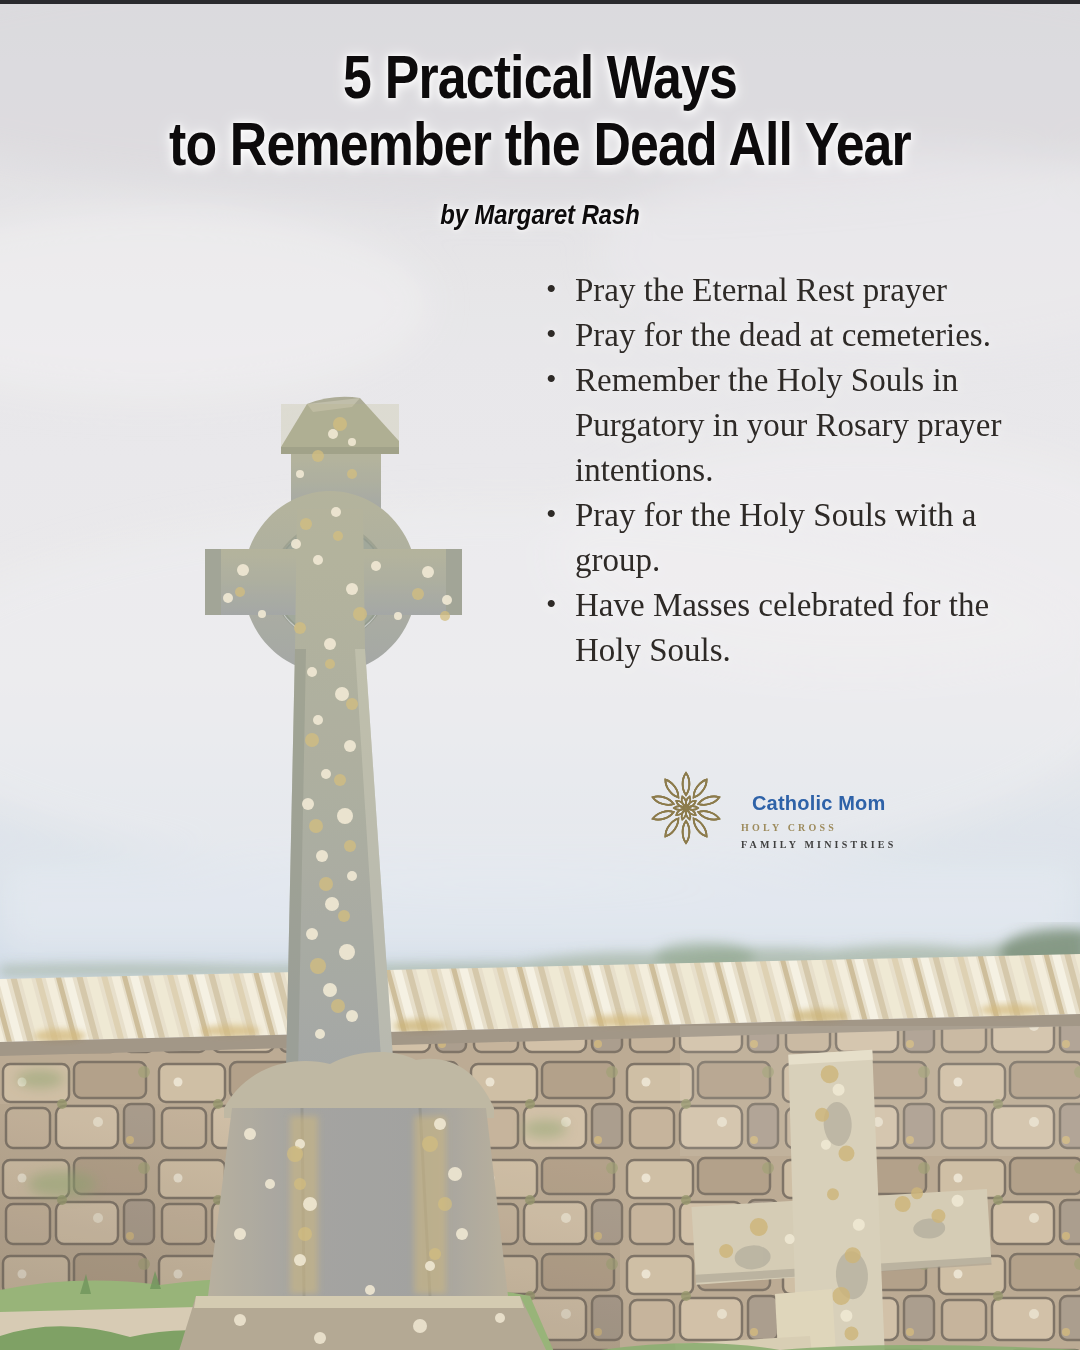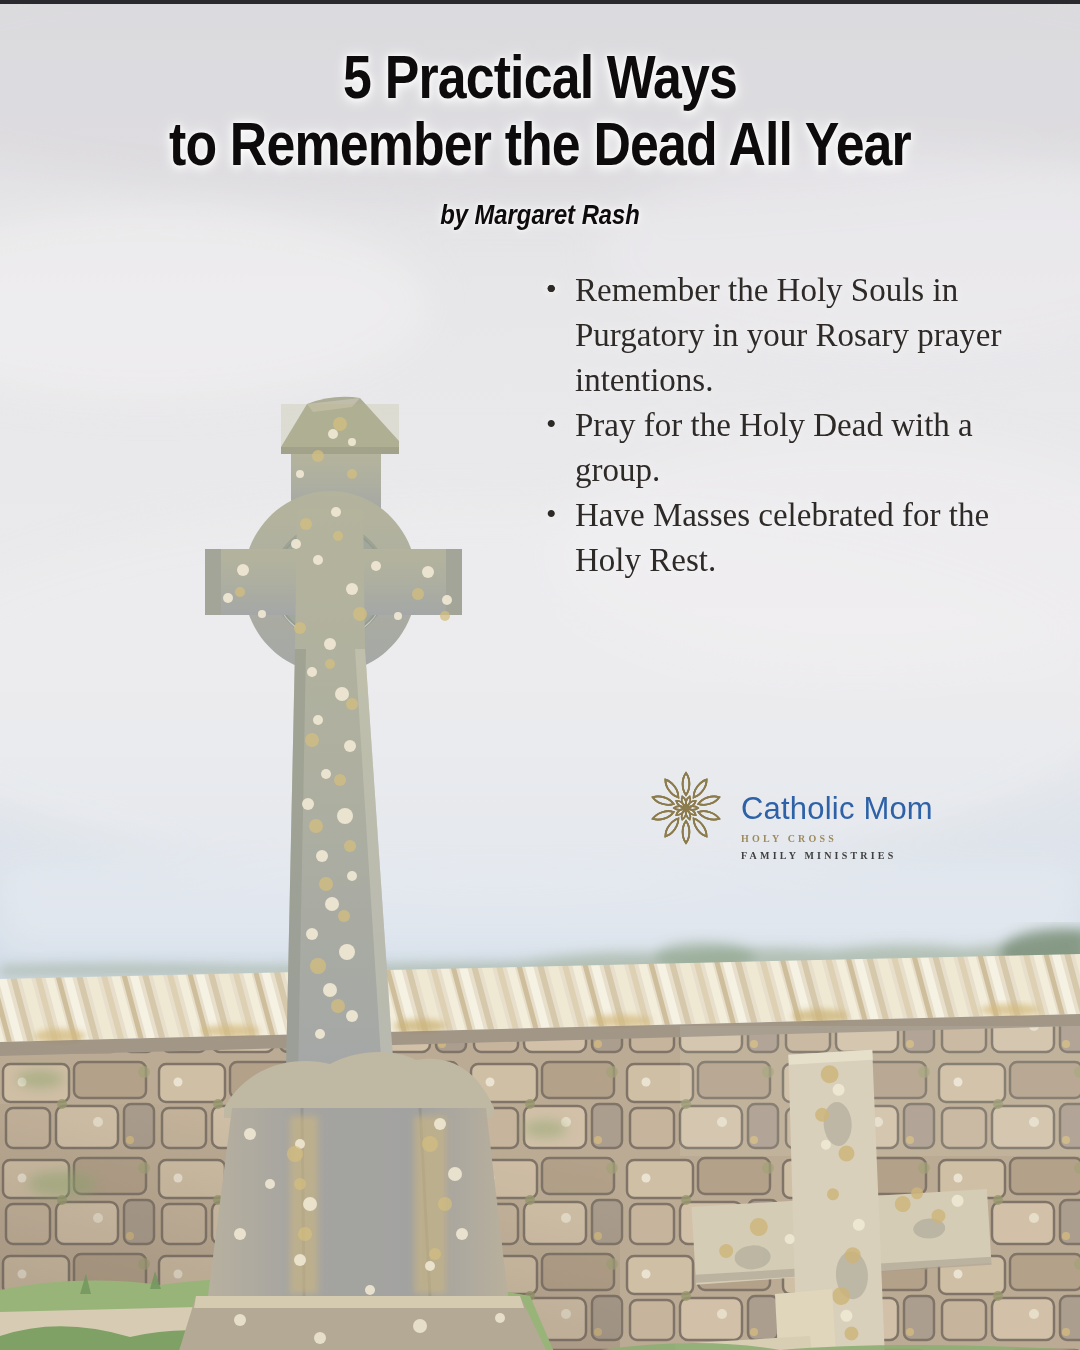--- a/index.html
+++ b/index.html
@@ -29,21 +29,21 @@
     font-family:"Liberation Serif", serif; font-size:33px; line-height:45px;
     text-shadow: 0 0 8px rgba(252,252,252,.6);
   }
   .bullets ul { list-style:none; margin:0; padding:0; }
   .bullets li { position:relative; padding-left:34px; }
   .bullets .dot { position:absolute; left:5px; top:-2px; font-size:30px; }
 
   .logo { position:absolute; left:644px; top:762px; display:flex; gap:13px; }
   .wreath { width:84px; height:84px; flex:0 0 auto; }
   .logo-text { padding-top:27px; }
-  .brand { font-size:31px; font-weight:400; line-height:1; letter-spacing:.2px;text-align:center; }
+  .brand { font-size:20px; font-weight:700; line-height:1; letter-spacing:.2px;text-align:center; }
   .org {
     font-family:"Liberation Serif", serif; font-size:10px; font-weight:700;
     letter-spacing:3.2px; line-height:1; margin-top:7px;
   }
   .org.first { margin-top:10px; }
 </style>
 </head>
 <body>
 
 <div class="poster">
@@ -322,39 +322,41 @@
       <span>to Remember the Dead All Year</span>
     </h1>
     <div class="byline">by Margaret Rash</div>
   </header>
 
   <section class="bullets" style="color: rgb(46, 42, 39);">
     <ul>
 
         <li>
           <span class="dot">•</span>
-        </li>
-
-        <li>
-          <span class="dot">•</span>
+          <span>Pray the Eternal Rest prayer</span>
+        </li>
+
+        <li>
+          <span class="dot">•</span>
+          <span>Pray for the dead at cemeteries.</span>
         </li>
 
         <li>
           <span class="dot">•</span>
           <span>Remember the Holy Souls in Purgatory in your Rosary prayer intentions.</span>
         </li>
 
         <li>
           <span class="dot">•</span>
-          <span>Pray for the Holy Dead with a group.</span>
-        </li>
-
-        <li>
-          <span class="dot">•</span>
-          <span>Have Masses celebrated for the Holy Rest.</span>
+          <span>Pray for the Holy Souls with a group.</span>
+        </li>
+
+        <li>
+          <span class="dot">•</span>
+          <span>Have Masses celebrated for the Holy Souls.</span>
         </li>
       </ul>
   </section>
 
   <footer class="logo">
     <svg class="wreath" viewBox="-42 -42 84 84" aria-hidden="true">
       <defs>
         <path id="leafBig" d="M0,-13 C4.5,-19 4.5,-29 0,-35 C-4.5,-29 -4.5,-19 0,-13 Z"></path>
         <path id="leafSmall" d="M0,-12 C2.6,-9 2.6,-4 0,-1.5 C-2.6,-4 -2.6,-9 0,-12 Z"></path>
         <g id="cluster">

